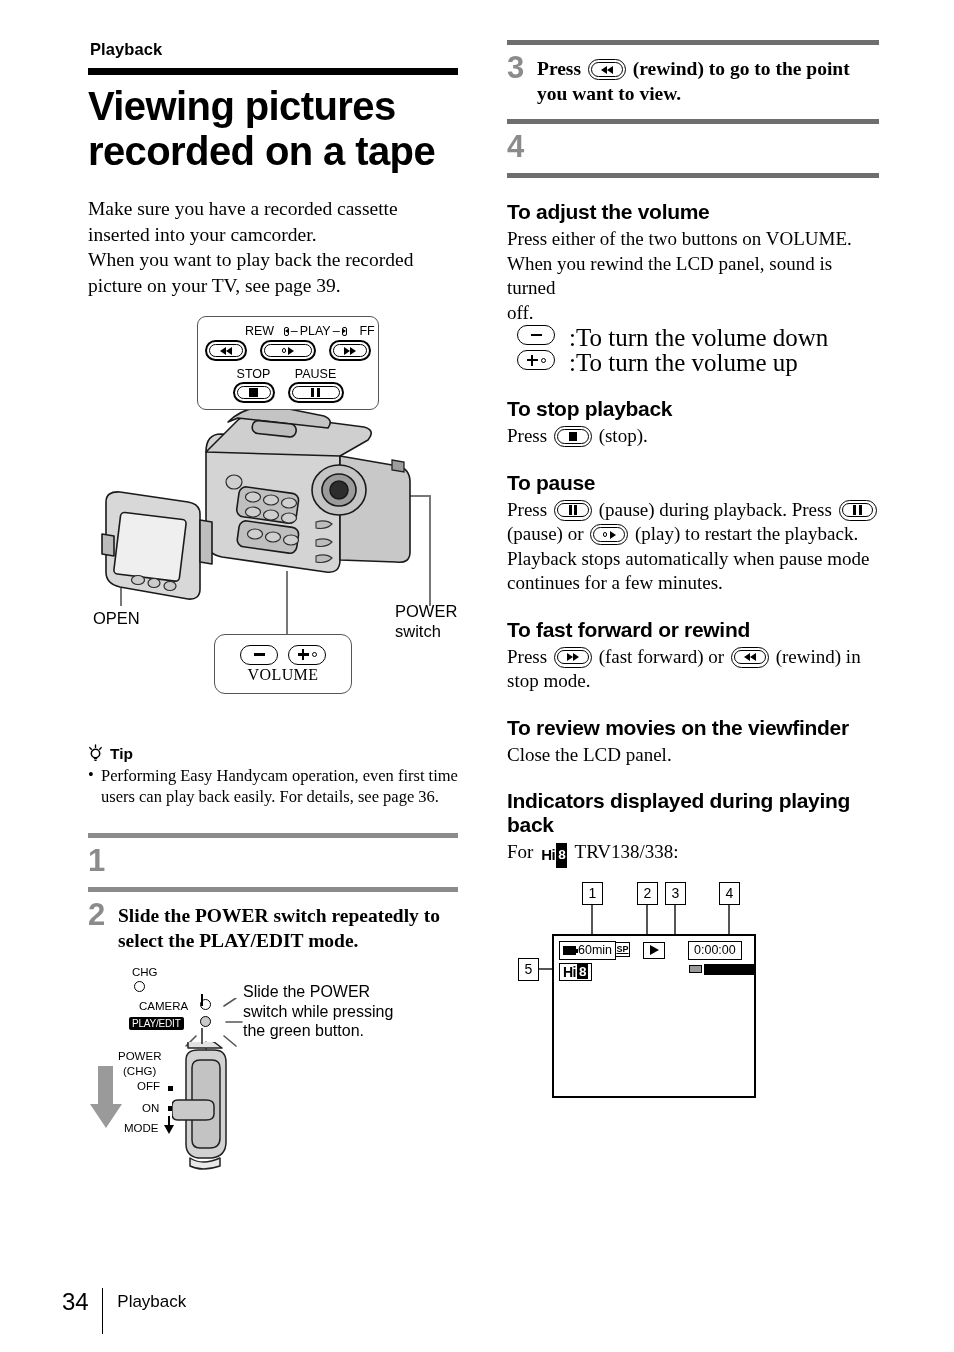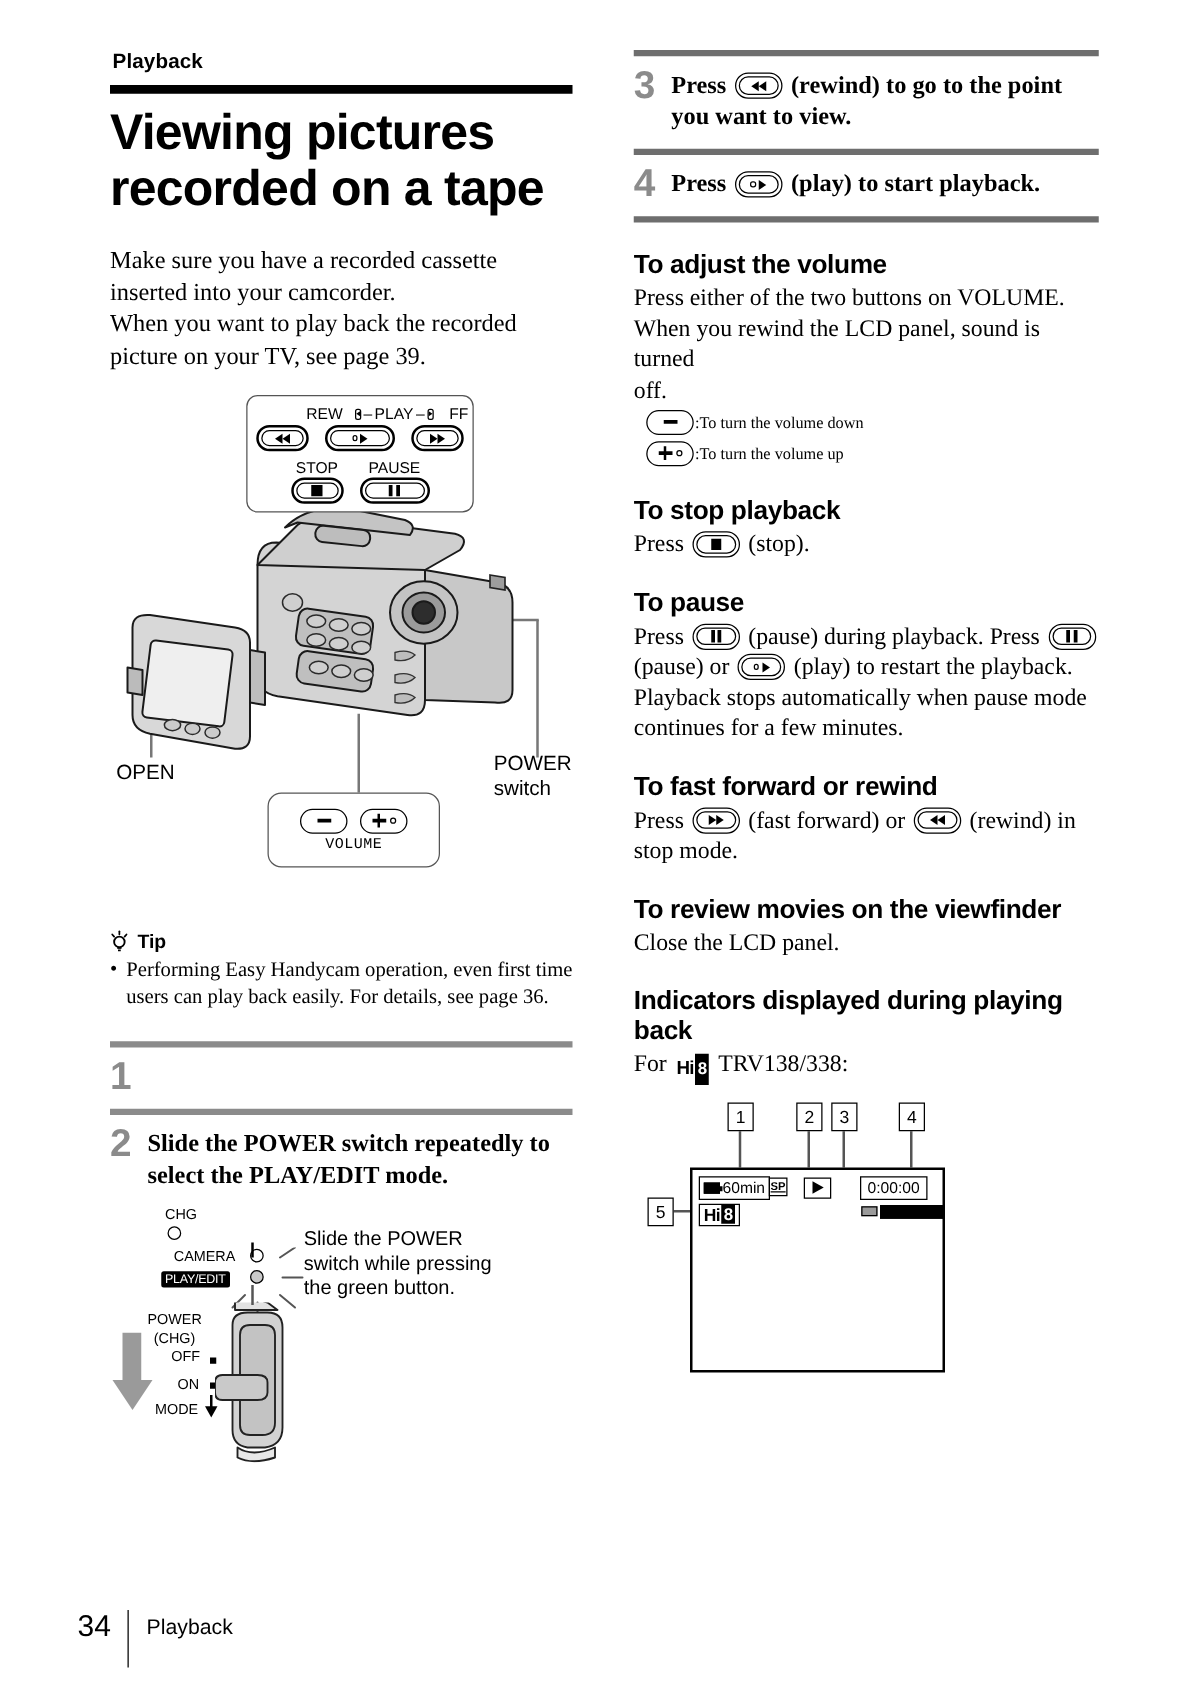--- a/index.html
+++ b/index.html
@@ -88,21 +88,21 @@
     border:1.9px solid #000;border-radius:10px;position:relative;box-sizing:border-box;
   }
   .volbtn .vg{position:absolute;inset:0;display:flex;align-items:center;justify-content:center;gap:3px;}
   .minus-b{width:11px;height:2.4px;background:#000;}
   .plus-b{position:relative;width:11px;height:11px;}
   .plus-b:before,.plus-b:after{content:"";position:absolute;background:#000;}
   .plus-b:before{left:0;top:4.3px;width:11px;height:2.4px;}
   .plus-b:after{top:0;left:4.3px;height:11px;width:2.4px;}
   .sm-o{width:5px;height:5px;border:1.4px solid #000;border-radius:50%;box-sizing:border-box;}
 
-  .vol-line{font-size:13px;line-height:25px;display:flex;align-items:center;gap:1px;margin-left:10px;}
+  .vol-line{font-size:25px;line-height:25px;display:flex;gap:14px;margin-left:10px;}
 
   
   .hi8{
     display:inline-flex;align-items:center;vertical-align:-2px;
     font-family:"Liberation Sans",sans-serif;font-weight:bold;font-size:15px;
     letter-spacing:-.5px;margin:0 3px;
   }
   .hi8 .eight{background:#000;color:#fff;padding:0 2px;margin-left:1px;font-size:13.5px;}
 
   
@@ -138,21 +138,21 @@
 
   .lbl-sans{font-family:"Liberation Sans",sans-serif;font-size:16.5px;line-height:20px;}
 
   
   .volbox{
     position:absolute;left:126px;top:318px;width:136px;height:58px;
     border:1.8px solid #555;border-radius:11px;background:#fff;z-index:3;
     display:flex;flex-direction:column;align-items:center;justify-content:center;gap:1px;
   }
   .volbox .pair{display:flex;align-items:center;gap:10px;}
-  .volbox .vtxt{font-family:Liberation Mono, monospace;font-size:12px;letter-spacing:.4px;}
+  .volbox .vtxt{font-family:Liberation Serif, serif;font-size:16px;letter-spacing:.4px;}
 
   
   .pwr-wrap{position:relative;width:370px;height:210px;margin-top:8px;}
   .pw-lbl{font-family:"Liberation Sans",sans-serif;font-size:11.5px;}
   .pw-note{
     position:absolute;left:155px;top:16px;width:170px;
     font-family:"Liberation Sans",sans-serif;font-size:16px;line-height:19.5px;
   }
   .chip{
     background:#000;color:#fff;font-family:"Liberation Sans",sans-serif;
@@ -458,28 +458,20 @@
               <span class="tri-l"></span>
               <span class="tri-l"></span>
             </span></span>
         <span>(rewind) to go to the point you want to view.</span>
       </div>
     </div>
 
     <div class="rule-step dark"></div>
     <div class="step">
       <div class="step-num">4</div>
-      <div class="step-txt">
-        <span>Press</span>
-        <span class="btn"><span class="gl">
-              <span class="dot-o"></span>
-              <span class="tri-r"></span>
-            </span></span>
-        <span>(play) to start playback.</span>
-      </div>
     </div>
     <div class="rule-step dark"></div>
 
     <div class="sec-h">To adjust the volume</div>
     <p class="sec-p">Press either of the two buttons on VOLUME.</p>
     <p class="sec-p">When you rewind the LCD panel, sound is turned</p>
     <p class="sec-p">off.</p>
     <div class="vol-line">
       <span class="volbtn">
           <span class="vg">

